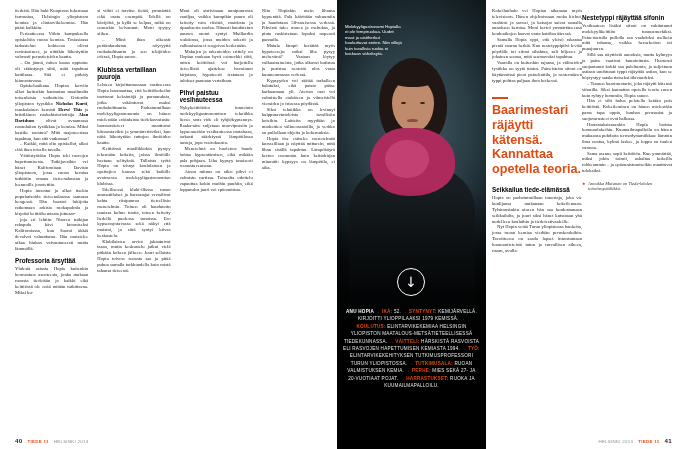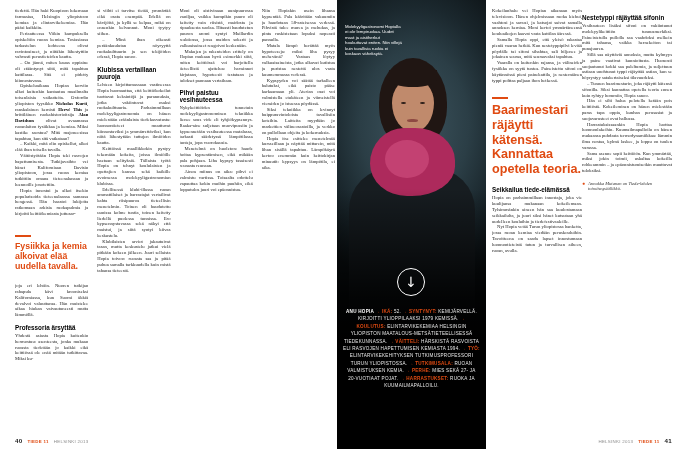--- a/index.html
+++ b/index.html
@@ -70,21 +70,20 @@
 
   <section class="page-left">
     <div class="col" id="lcol0">
         <p class="bp">tiedettä. Hän haki Kuopioon lukemaan farmasiaa, Helsingin yliopistoon kemiaa ja elintarvikekemiaa. Hän pääsi kaikkiin.</p>
         <p class="bp">Periaatteessa Viikin kampuksella opiskeltiin ruoan kemiaa. Tosiasiassa tarkastelun kohteena olivat ravintoaineet, ja niitäkin lähestyttiin vahvasti perustieteiden kautta.</p>
         <p class="bp">– On jännä, miten kauas oppiaine oli etääntynyt siitä, mitä tapahtuu kattilassa. Sitä ei pidetty kiinnostavana.</p>
         <p class="bp">Opiskeluaikana Hopian korviin alkoi kuitenkin kantautua maailmalta toisenlaisia vaikutteita. Oxfordin yliopiston fyysikko <b>Nicholas Kurti</b>, ranskalainen kemisti <b>Hervé This</b> ja brittiläinen ruokahistorioitsija <b>Alan Davidson</b> olivat avaamassa ruoanlaiton fysiikkaa ja kemiaa. Miksi kastike saostuu? Mitä majoneesissa tapahtuu, kun sitä vatkataan?</p>
         <p class="bp">– Kaikki, mitä olin opiskellut, alkoi elää ihan toisella tavalla.</p>
         <p class="bp">Väitöstyötään Hopia teki rasvojen hapettumisesta. Tutkijavaihto vei hänet Kaliforniaan Davisin yliopistoon, jossa ruoan kemiaa tutkittiin omana tieteenalanaan ja luennoille jonotettiin.</p>
         <p class="bp">Hopia innostui ja alkoi itsekin popularisoida tieteenalaansa samassa hengessä. Hän haastoi lukijoita ratkomaan arkisia ruokapulmia ja kirjoitti keittiökemiasta juttusar-</p>
-        <div class="pq pq-sm">Fysiikka ja kemia alkoivat elää uudella tavalla.</div>
         <p class="bp">joja eri lehtiin. Nuoren tutkijan rahapula kävi krooniseksi Kaliforniassa, kun Suomi äkkiä devalvoi valuuttansa. Hän muistelee aikaa hiukan vaivautuneesti mutta lämmöllä.</p>
         <h4 class="bh">Professoria ärsyttää</h4>
         <p class="bp">Yhdestä asiasta Hopia kuitenkin hermostuu: asenteesta, jonka mukaan ruoasta tiedetään jo kaikki eikä keittiössä ole enää mitään tutkittavaa. Miksi ku-</p>
       </div>
     <div class="col" id="lcol1">
         <p class="bp">si viihti ei tarvitse tietää, ymmärtää eikä osata enempää. Edellä on kävijöitä, ja kyllä se kelpaa, mikä on ennenkin kelvannut. Moni tyytyy siihen.</p>
         <p class="bp">– Minä ihan oikeasti peräänkuulutan nöyryyttä ruokakulttuurin ja sen tekijöiden edessä, Hopia sanoo.</p>
         <h4 class="bh">Klubissa vertaillaan puuroja</h4>
         <p class="bp">Lehteen kirjoittamassaan vastineessa Hopia huomauttaa, että keittiökokeilut tuottavat keksintöjä ja parannuksia, jotka vakiintuvat osaksi ruokakulttuuria. Parhaimmillaan molekyyligastronomia on hänen mielestään eräänlaista tiedekasvatusta: luonnontieteet muuttuvat kiinnostaviksi ja ymmärrettäviksi, kun niitä lähestytään tuttujen ilmiöiden kautta.</p>
         <p class="bp">Keittiössä maallikkokin pystyy tekemään kokeita, joissa ilmiöille haetaan selityksiä. Tällaista työtä Hopia on tehnyt koululaisten ja opettajien kanssa sekä kaikille avoimessa molekyyligastronomian klubissa.</p>

